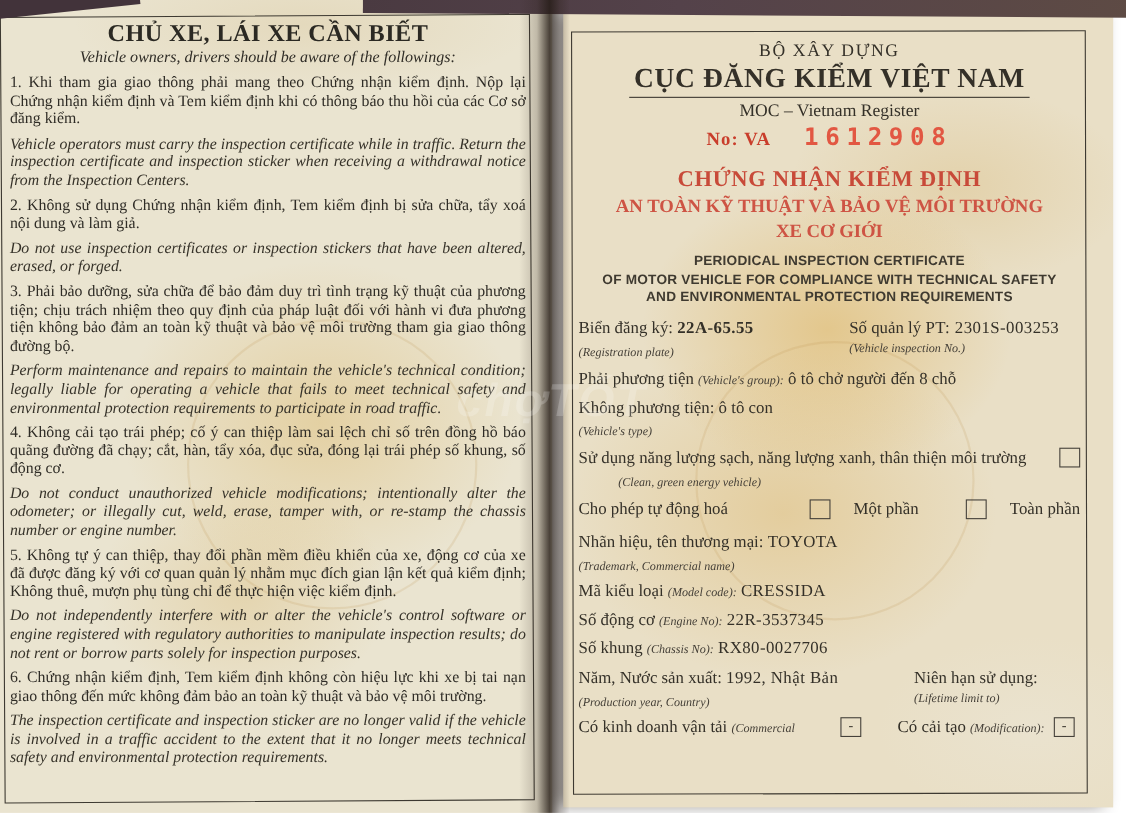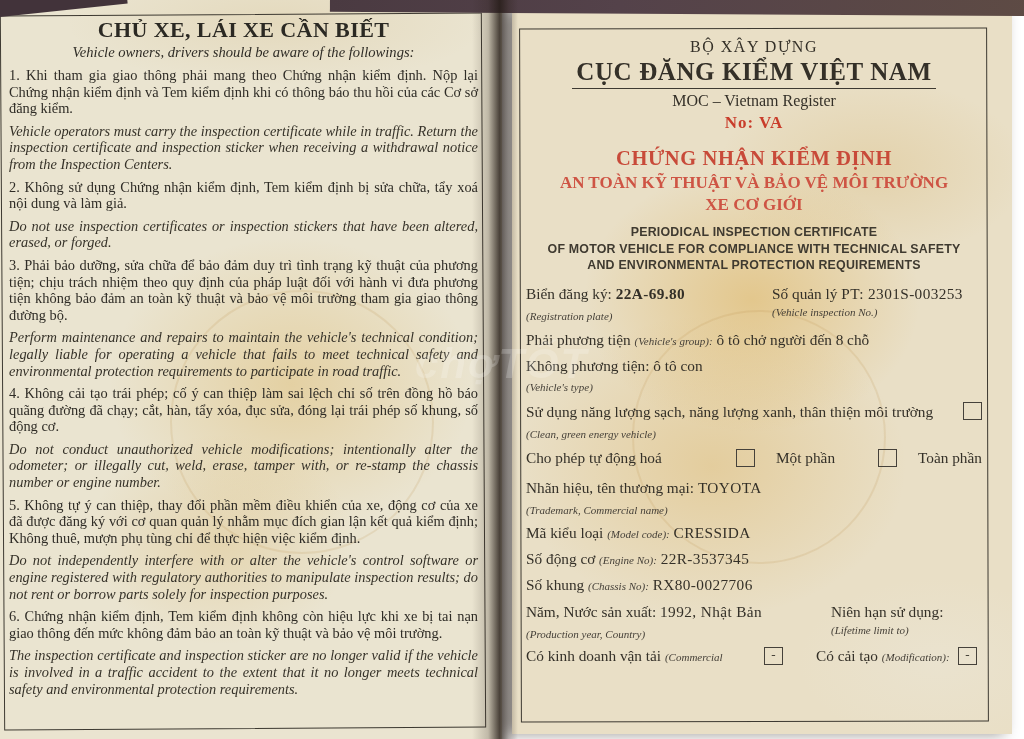--- a/index.html
+++ b/index.html
@@ -112,37 +112,38 @@
   <div id="right-content">
 
     <div class="ctr" id="ministry">BỘ XÂY DỰNG</div>
     <div class="ctr" id="agency-wrap">
       <span id="agency">CỤC ĐĂNG KIỂM VIỆT NAM</span>
     </div>
     <div class="ctr" id="agency-en">MOC – Vietnam Register</div>
 
     <div id="serial-row">
       <span id="serial-label">No: VA</span>
+      <span id="serial-number">1612908</span>
     </div>
 
     <div class="ctr red-title" id="title-vi-1">CHỨNG NHẬN KIỂM ĐỊNH</div>
     <div class="ctr red-title" id="title-vi-2">AN TOÀN KỸ THUẬT VÀ BẢO VỆ MÔI TRƯỜNG</div>
     <div class="ctr red-title" id="title-vi-3">XE CƠ GIỚI</div>
 
     <div class="ctr" id="title-en">
       <div>PERIODICAL INSPECTION CERTIFICATE</div>
       <div>OF MOTOR VEHICLE FOR COMPLIANCE WITH TECHNICAL SAFETY</div>
       <div>AND ENVIRONMENTAL PROTECTION REQUIREMENTS</div>
     </div>
 
     <div id="fields">
 
       <div class="frow" style="margin-top:9px;height:20px;">
         <span>Biển đăng ký:</span>
-        <span class="bold typed">22A-69.80</span>
+        <span class="bold typed">22A-65.55</span>
         <span class="abs" style="left:246px;">
           <span>Số quản lý</span>
           <span class="typed">PT: 2301S-003253</span>
         </span>
       </div>
       <div class="frow" style="margin-top:1px;height:17px;">
         <span class="lab-en">(Registration plate)</span>
         <span class="abs lab-en" style="left:246px;">(Vehicle inspection No.)</span>
       </div>
 
@@ -157,21 +158,21 @@
         <span>ô tô con</span>
       </div>
       <div class="frow" style="height:17px;">
         <span class="lab-en">(Vehicle's type)</span>
       </div>
 
       <div class="frow" style="margin-top:9px;height:20px;">
         <span>Sử dụng năng lượng sạch, năng lượng xanh, thân thiện môi trường</span>
         <span class="checkbox abs" style="right:0;top:-1px;"></span>
       </div>
-      <div class="frow" style="margin-top:1px;height:17px;">
+      <div class="frow" style="margin-top:1px;height:17px;margin-left:36px;">
         <span class="lab-en">(Clean, green energy vehicle)</span>
       </div>
 
       <div class="frow" style="margin-top:8px;height:22px;">
         <span>Cho phép tự động hoá</span>
         <span class="checkbox abs" style="left:210px;"></span>
         <span class="abs" style="left:250px;">Một phần</span>
         <span class="checkbox abs" style="left:352px;"></span>
         <span class="abs" style="left:392px;">Toàn phần</span>
       </div>

